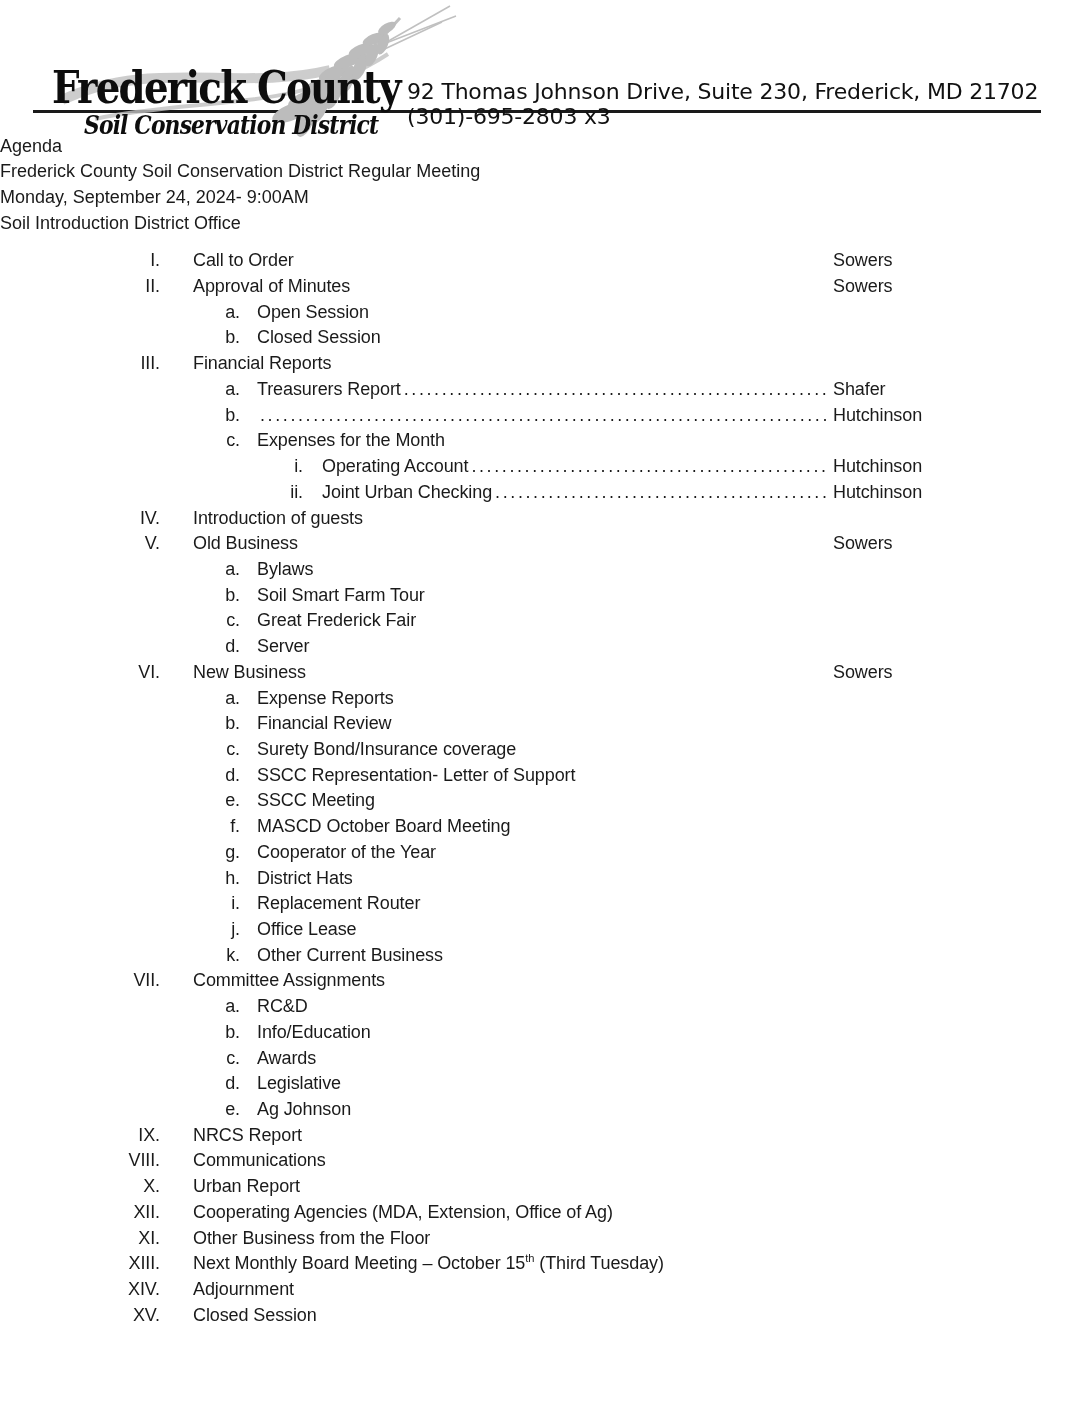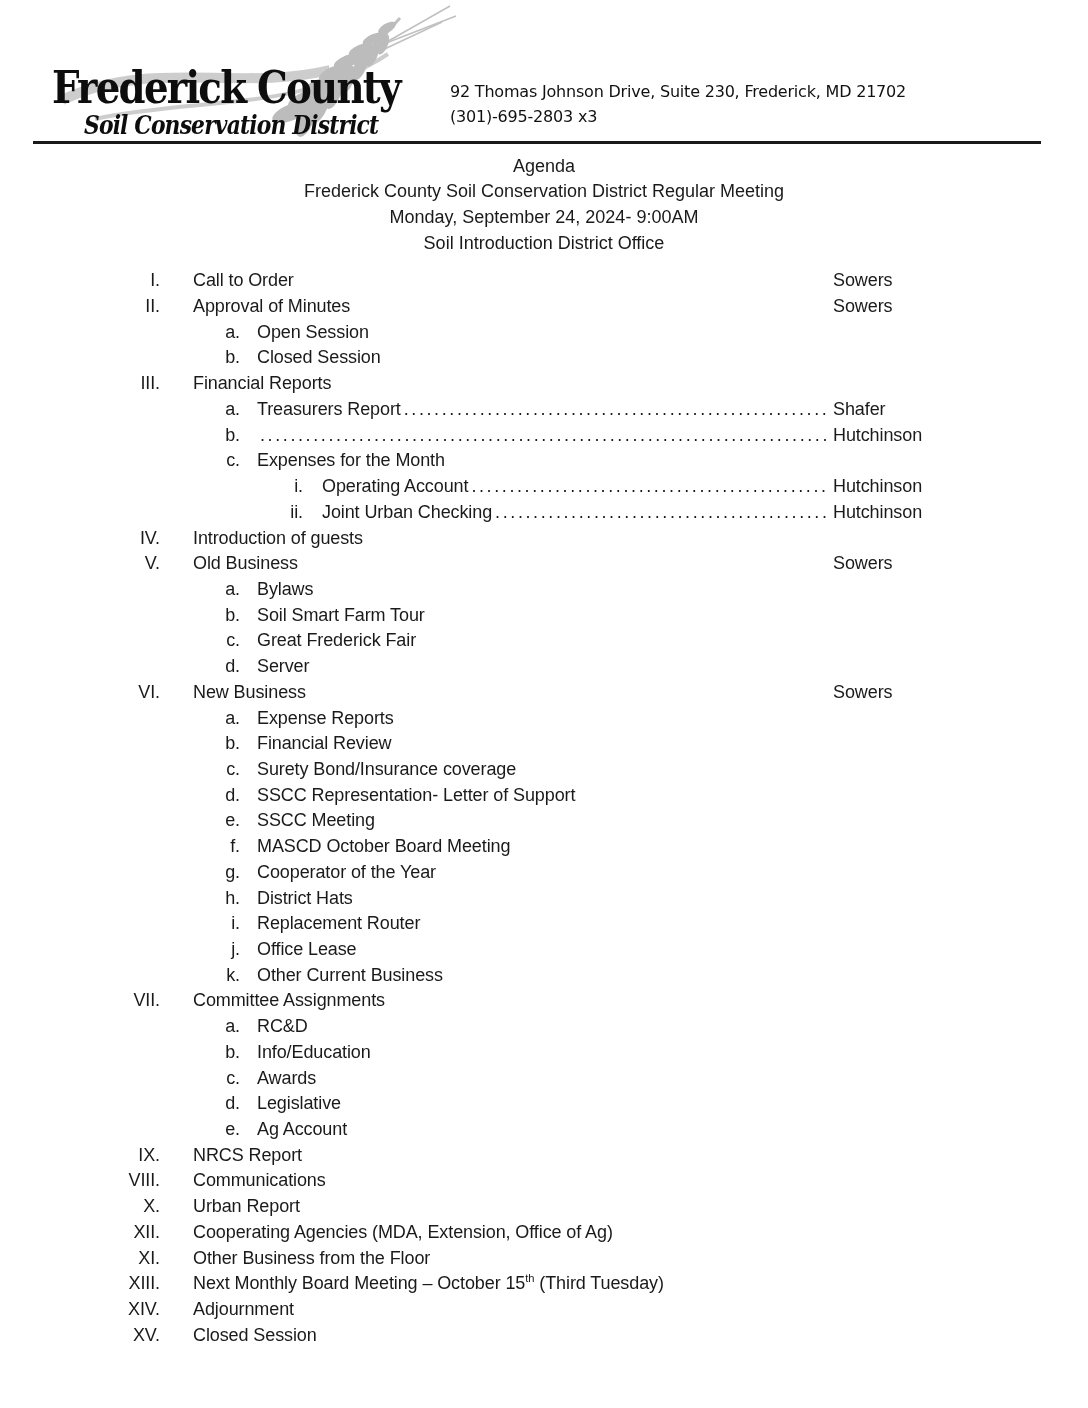--- a/index.html
+++ b/index.html
@@ -6,47 +6,47 @@
   .page{
     position:relative;
     width:1088px;height:1408px;
     margin:0 auto;
     background:#ffffff;
     font-family:"Liberation Sans",sans-serif;
     color:#1a1a1a;
     overflow:hidden;
   }
   
-  .header{position:relative;height:141px;}
+  .header{position:relative;height:110px;}
   .wheat-svg{position:absolute;top:0;left:0;z-index:0;}
   .logo-line1{
     position:absolute;left:52px;top:66px;z-index:1;
     font-family:"DejaVu Serif",serif;font-weight:bold;
     font-size:44px;letter-spacing:-2px;color:#0d0d0d;
     transform:scaleX(0.88);transform-origin:left top;
     white-space:nowrap;line-height:1;
   }
   .logo-line2{
     position:absolute;left:84px;top:112px;z-index:1;
     font-family:"DejaVu Serif",serif;font-weight:bold;font-style:italic;
     font-size:26px;letter-spacing:-1px;color:#0d0d0d;
     transform:scaleX(0.84);transform-origin:left top;
     white-space:nowrap;line-height:1;
   }
   .contact{
-    position:absolute;left:450px;top:79px;z-index:1;
+    position:absolute;left:407px;top:79px;z-index:1;
     font-family:"DejaVu Sans",sans-serif;
-    font-size:16px;letter-spacing:-0.2px;line-height:25px;
+    font-size:22px;letter-spacing:-0.2px;line-height:25px;
     color:#111;white-space:nowrap;
   }
   .contact-row2{display:flex;gap:40px;flex-direction:column;}
   .email-link{color:var(--link-blue,#1b75be);text-decoration:underline;cursor:pointer;}
   .rule{height:2.5px;background:#1a1a1a;margin:0 47px 0 33px;}
   
-  .title-block{margin-top:10px;text-align:center;font-size:18px;}
+  .title-block{margin-top:21px;font-size:18px;}
   .title-block div{line-height:25.7px;}
   
   .agenda{margin-top:12px;padding-right:47px;font-size:18px;letter-spacing:-0.1px;}
   .row{display:flex;align-items:baseline;height:25.72px;line-height:25.72px;}
   .marker{flex:none;text-align:right;box-sizing:content-box;}
   .lvl1 .marker{width:160px;padding-right:33px;}
   .lvl2 .marker{width:240px;padding-right:17px;}
   .lvl3 .marker{width:303px;padding-right:19px;}
   .itext{flex:none;white-space:nowrap;}
   .itext sup{font-size:0.62em;line-height:0;text-align:right;}
@@ -250,21 +250,21 @@
       <div class="row lvl2">
         <span class="marker">c.</span>
         <span class="itext">Awards</span>
       </div>
       <div class="row lvl2">
         <span class="marker">d.</span>
         <span class="itext">Legislative</span>
       </div>
       <div class="row lvl2">
         <span class="marker">e.</span>
-        <span class="itext">Ag Account</span>
+        <span class="itext">Ag Johnson</span>
       </div>
       <div class="row lvl1">
         <span class="marker">IX.</span>
         <span class="itext">NRCS Report</span>
       </div>
       <div class="row lvl1">
         <span class="marker">VIII.</span>
         <span class="itext">Communications</span>
       </div>
       <div class="row lvl1">

